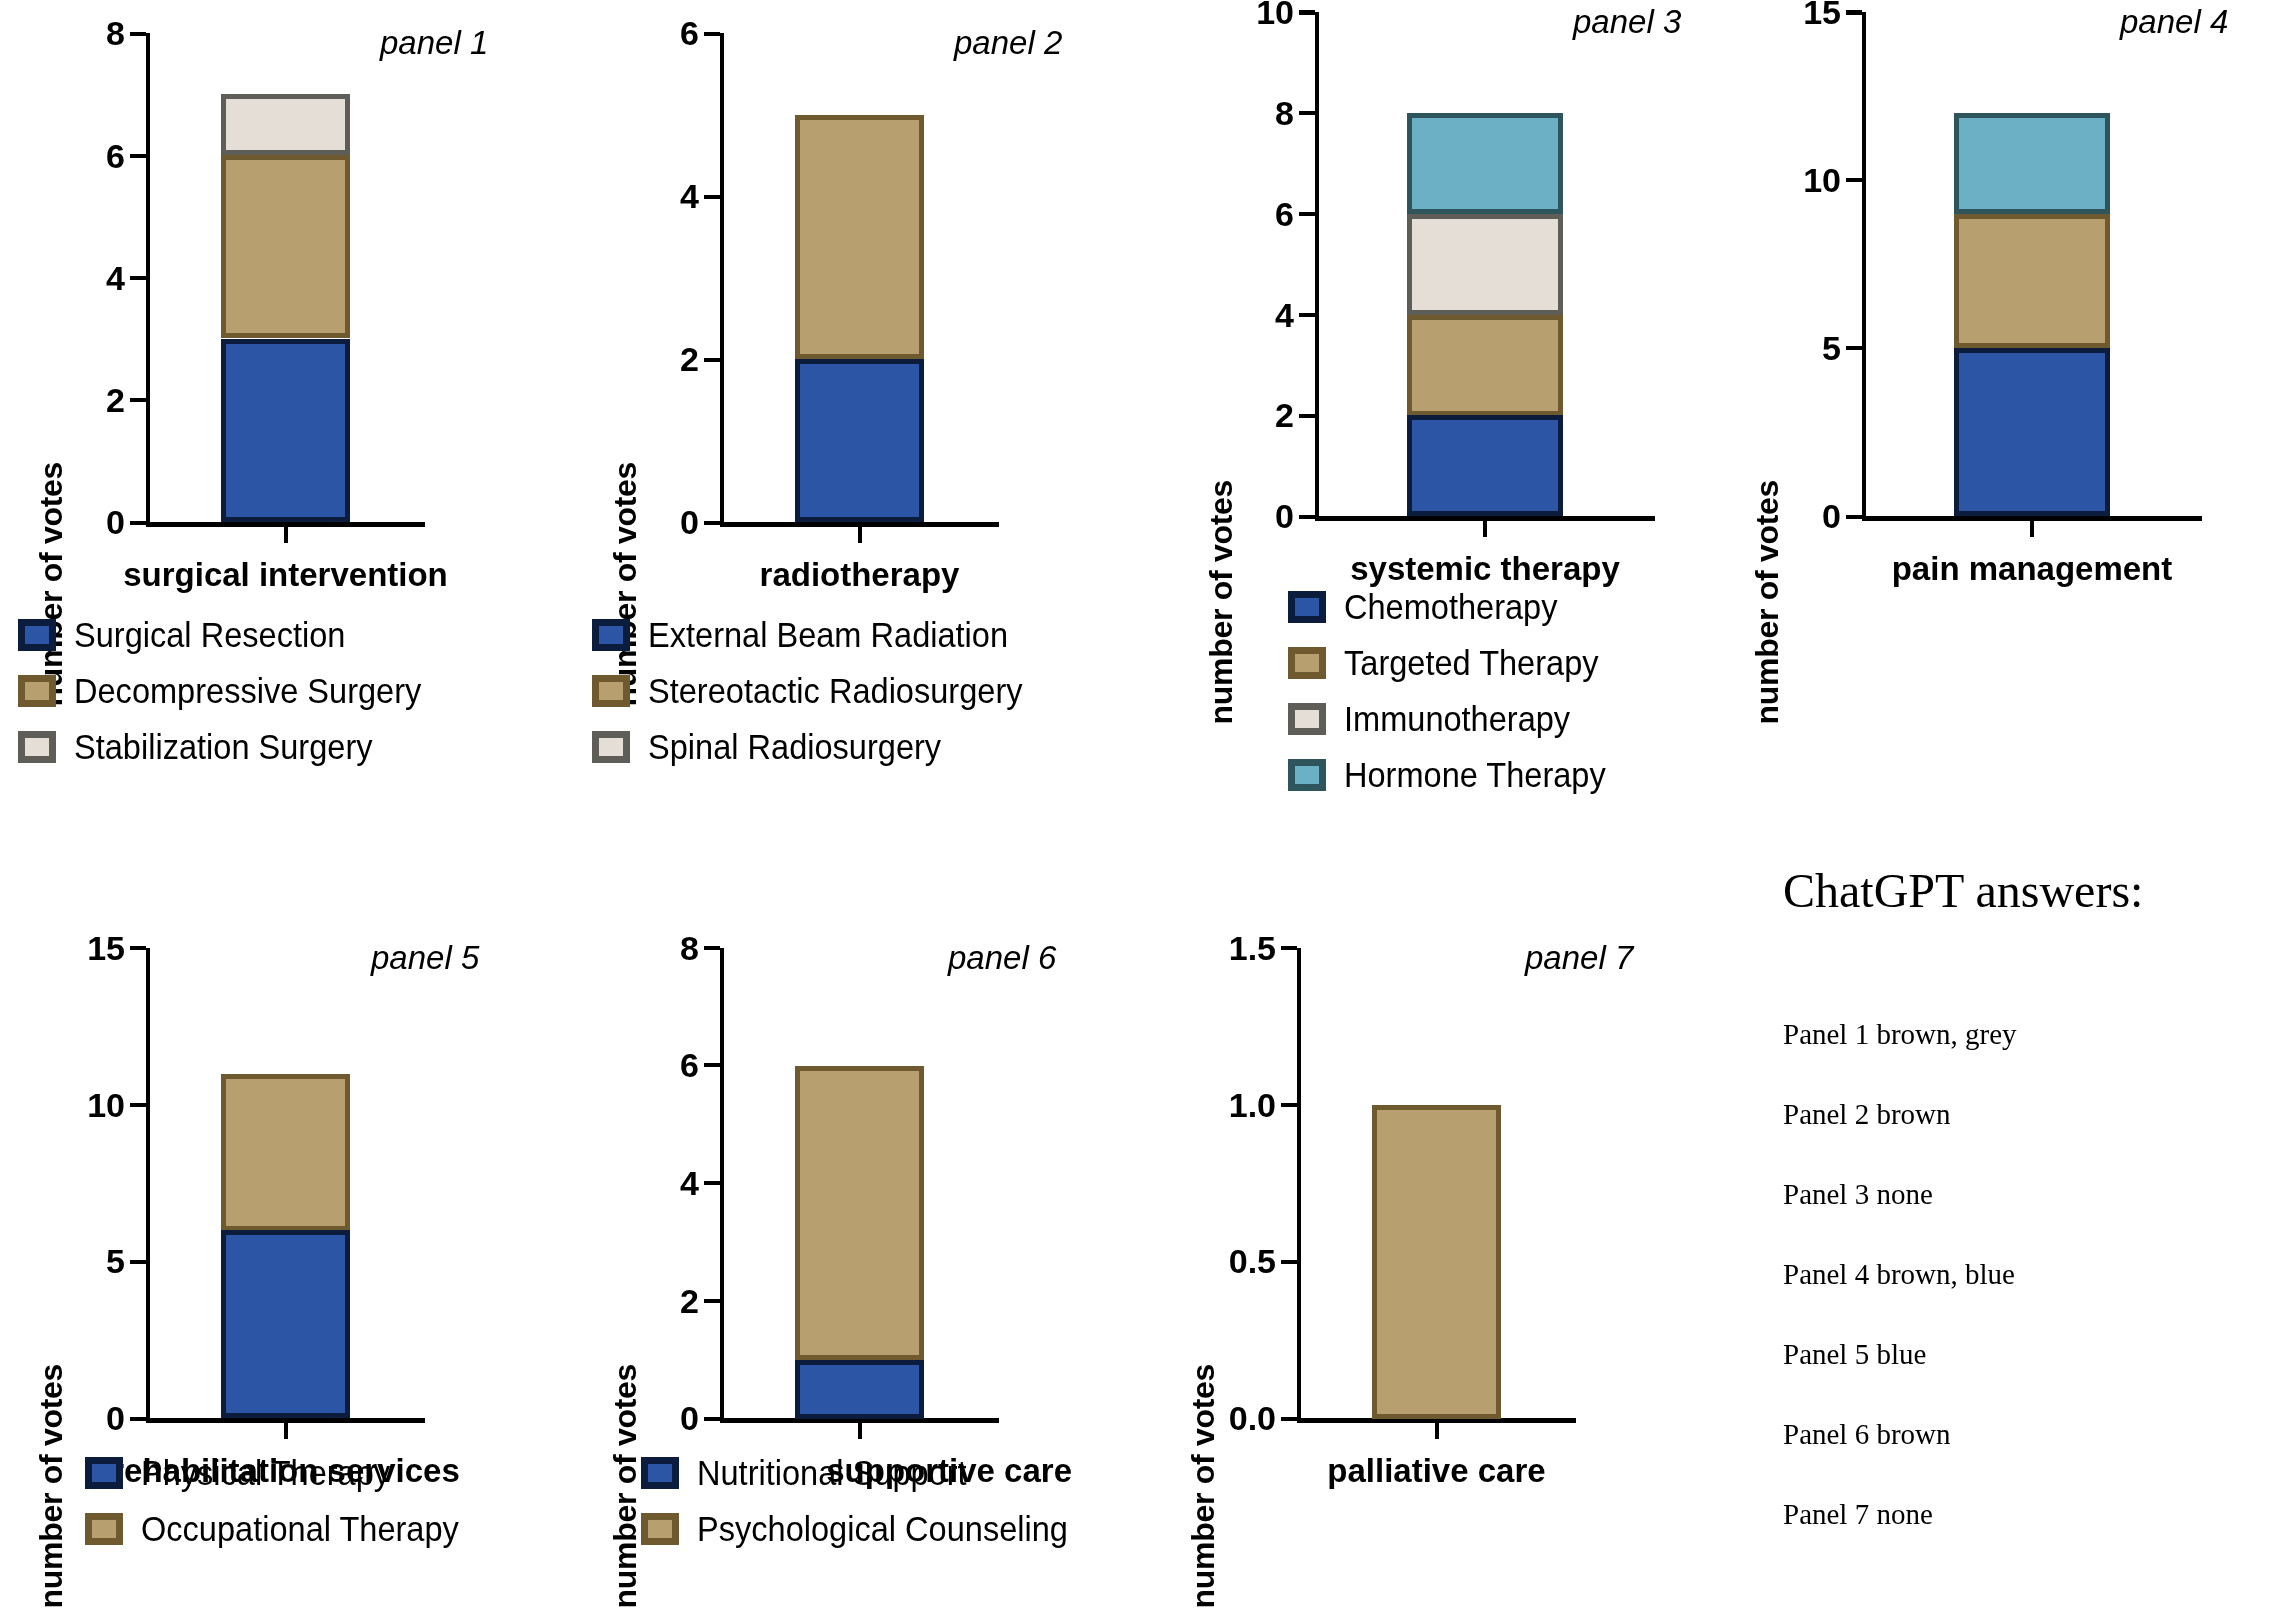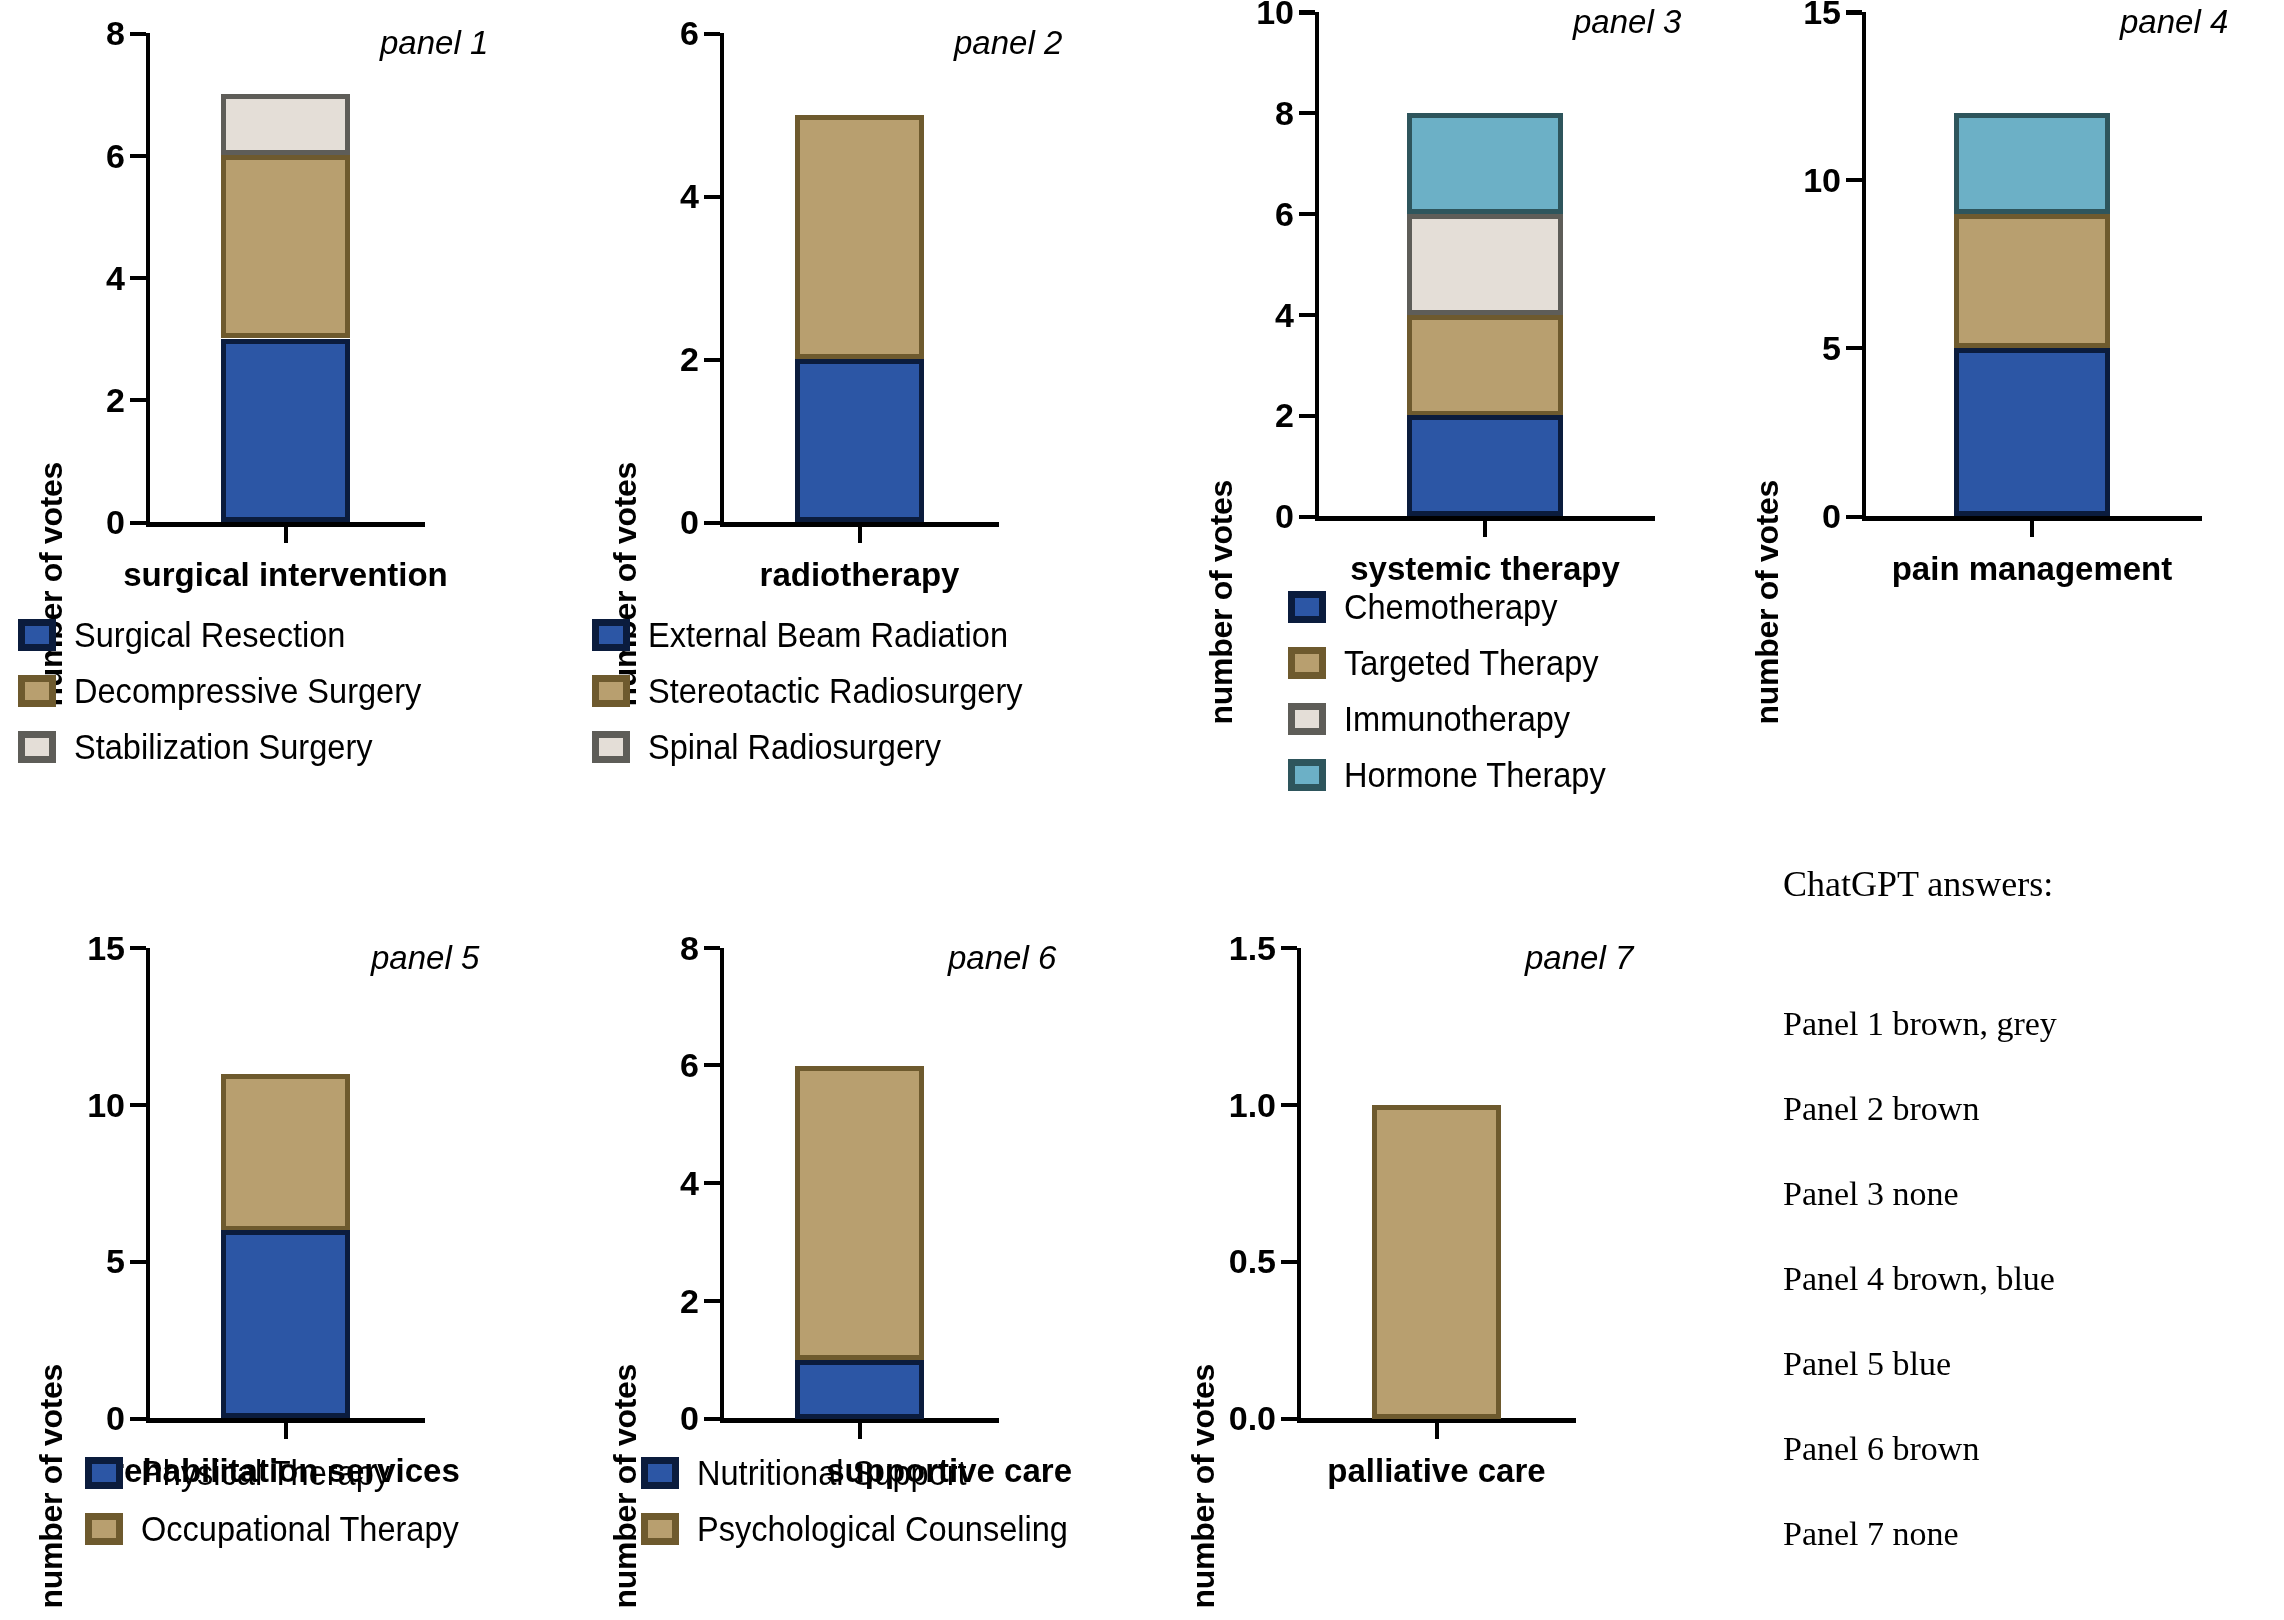--- a/index.html
+++ b/index.html
@@ -106,22 +106,22 @@
     transform: scaleX(0.93);
     transform-origin: left center;
   }
 
   
   .answers {
     position: absolute;
     font-family: "Liberation Serif", serif;
     color: #000;
   }
-  .answers-title { font-size: 36px; margin-bottom: 0; }
-  .answers-line { font-size: 34px; white-space: nowrap; }
+  .answers-title { font-size: 48px; margin-bottom: 0; }
+  .answers-line { font-size: 29px; white-space: nowrap; }
 </style>
 </head>
 <body>
 
 <div class="sheet" id="sheet">
     <div class="panel" style="left: 0px; top: 0px; width: 2284px; height: 1621px; pointer-events: none;">
       <div class="ylabel" style="left: 33px; top: 462px;">number of votes</div>
       <div class="yaxis-line" style="left: 146px; top: 33px; height: 489px;"></div>
       <div class="xaxis-line" style="left: 146px; top: 522px; width: 279px;"></div>
       <div class="tick" style="left: 130px; top: 521px;"></div>

